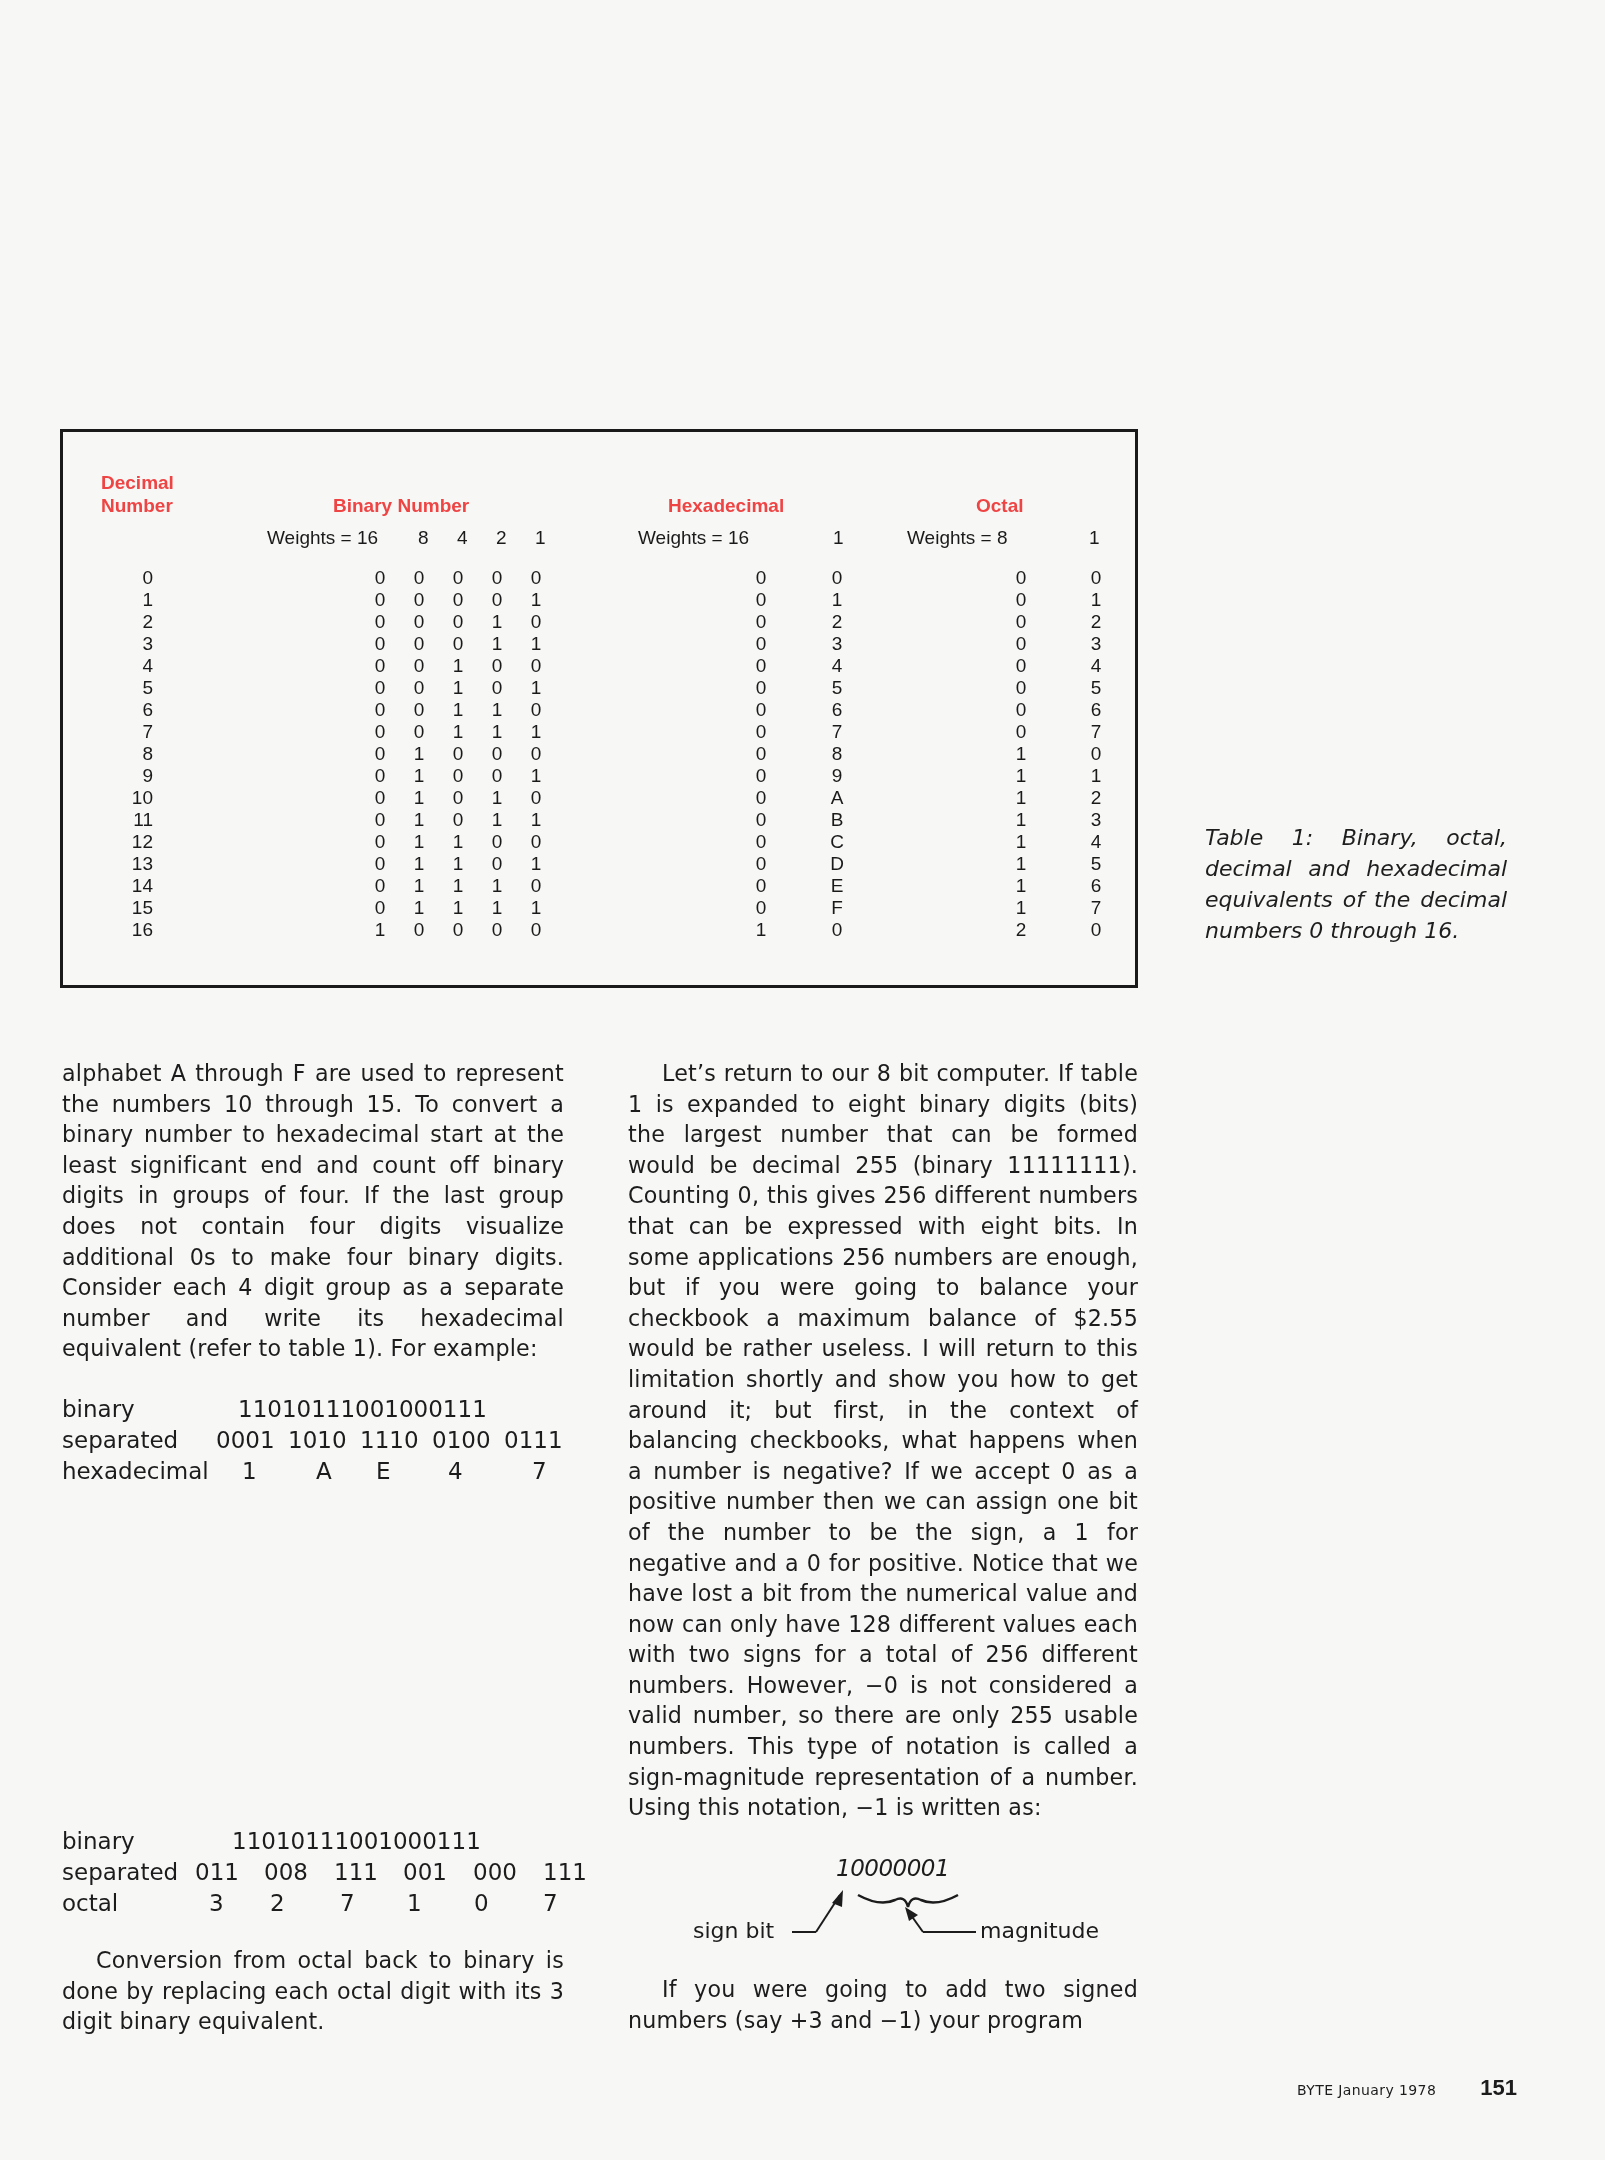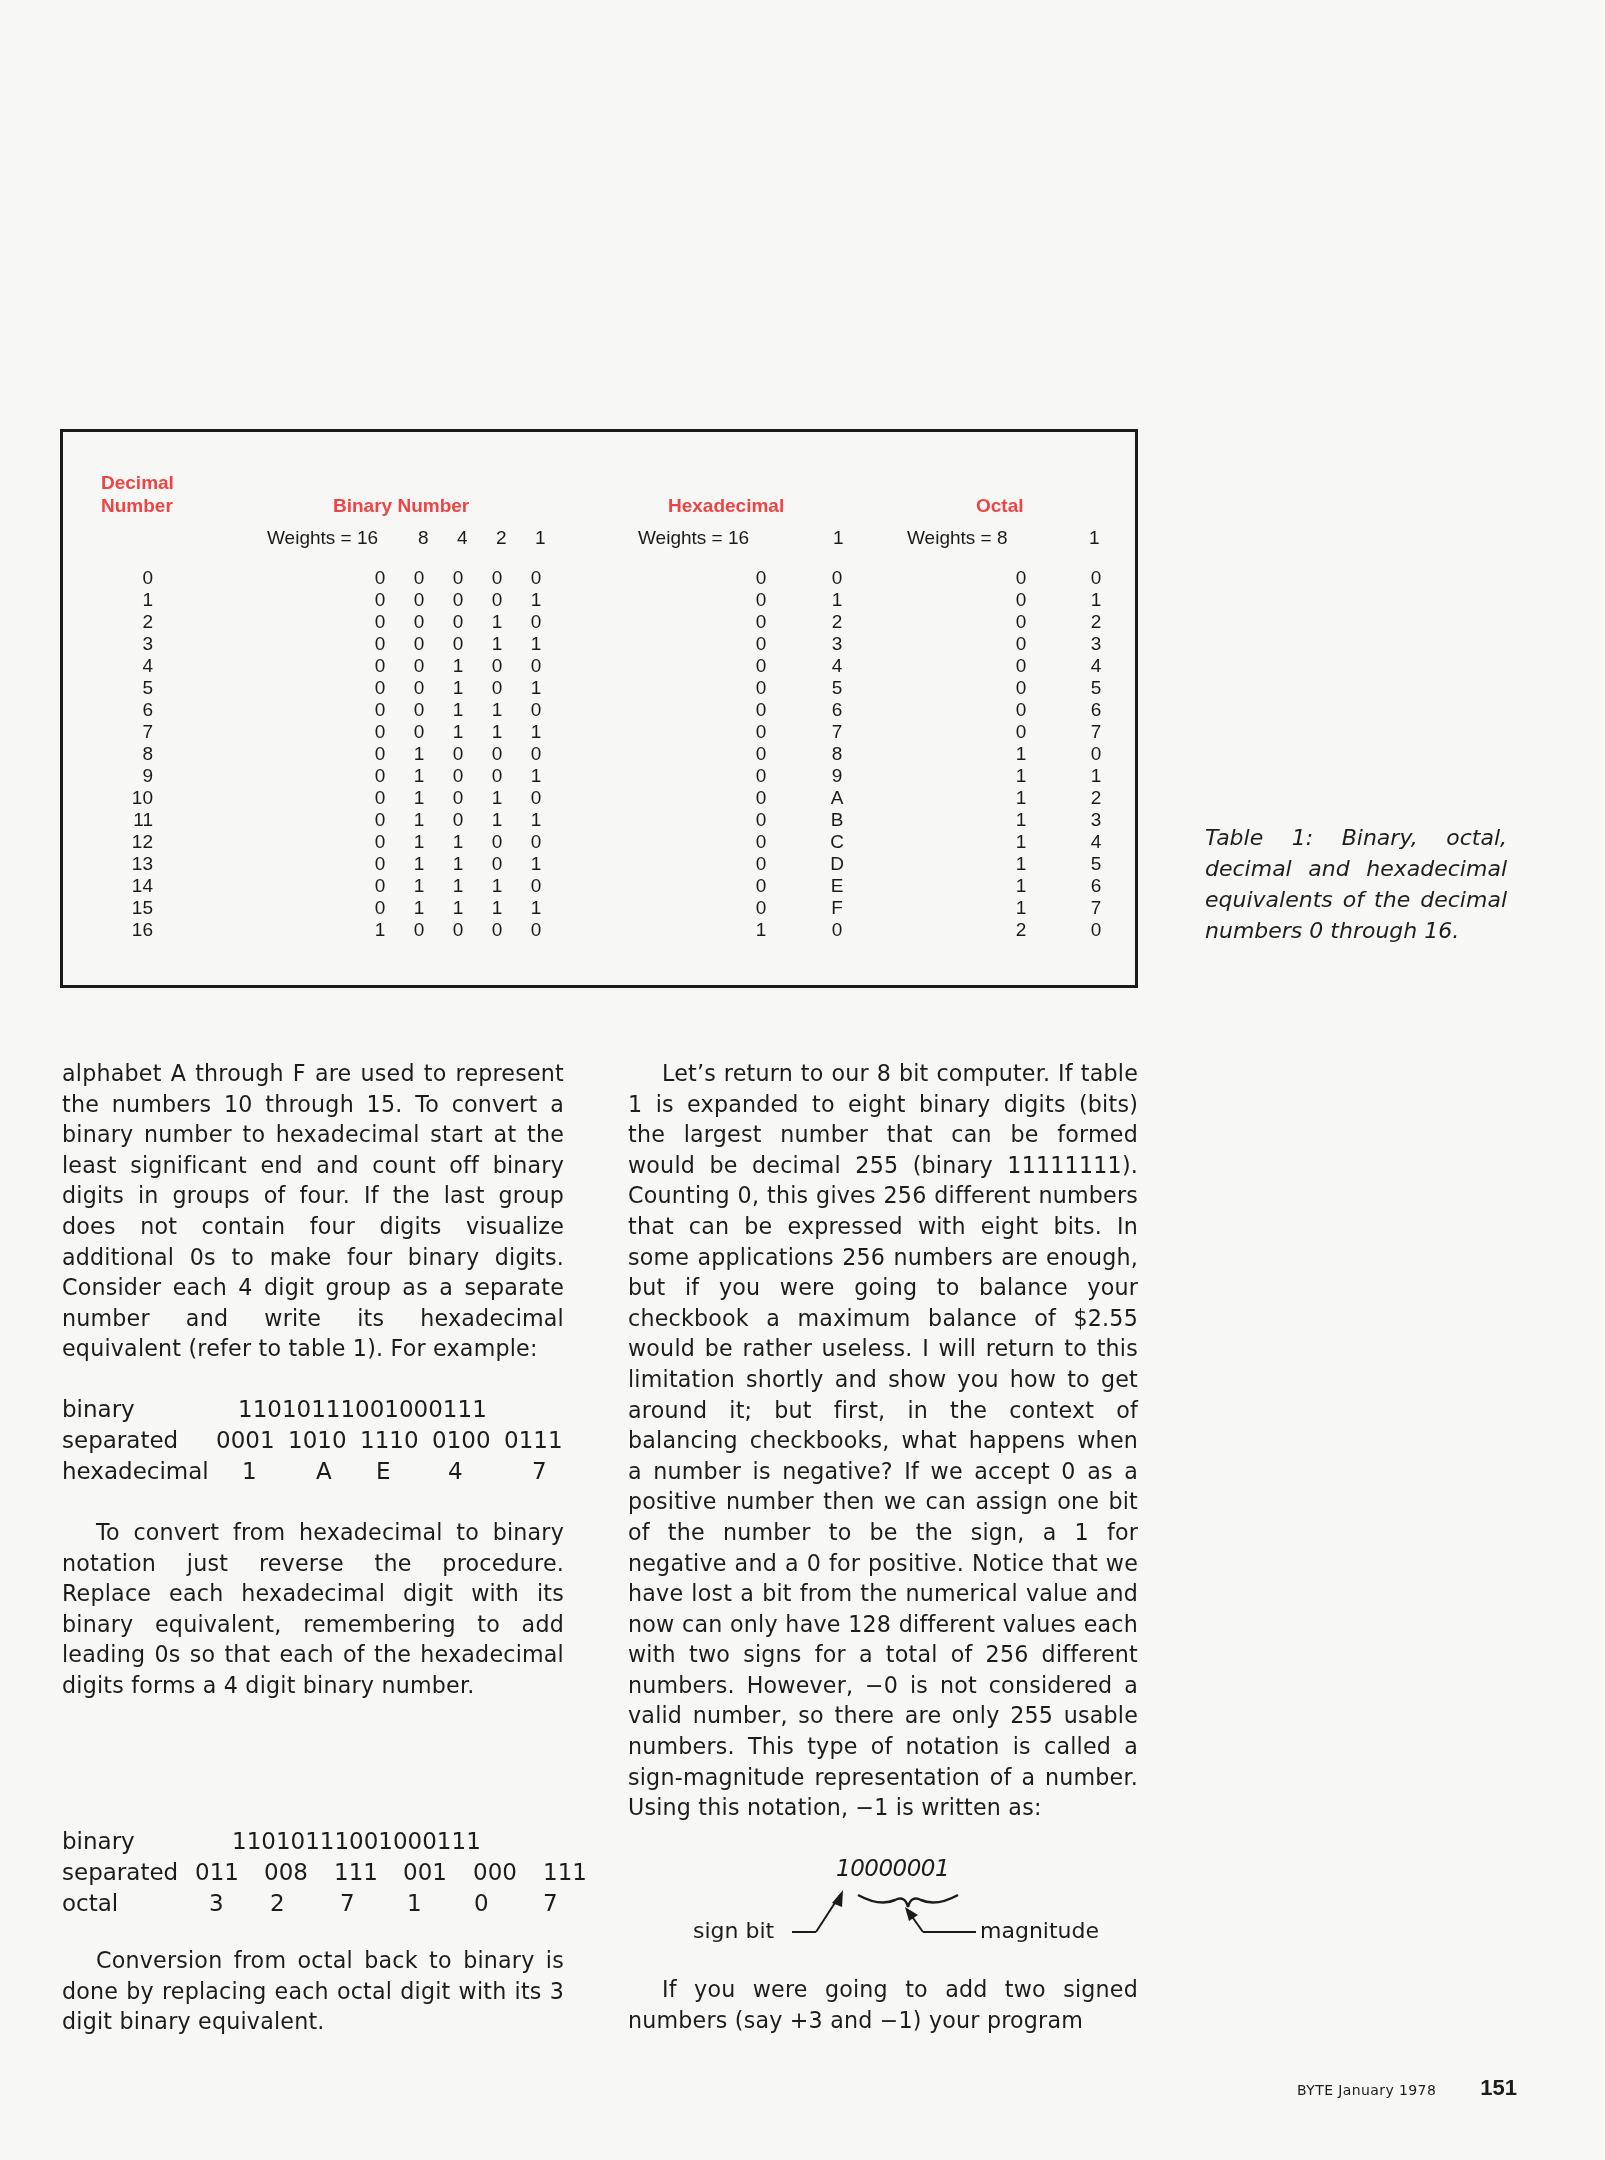--- a/index.html
+++ b/index.html
@@ -325,21 +325,20 @@
     <span class="ex-label">hexadecimal</span>
     <span class="ex-val" style="left:180px;">1</span>
     <span class="ex-val" style="left:254px;">A</span>
     <span class="ex-val" style="left:314px;">E</span>
     <span class="ex-val" style="left:386px;">4</span>
     <span class="ex-val" style="left:470px;">7</span>
   </div>
 </div>
 
 <div class="body-text" style="left:62px; top:1517px; width:502px;">
-  <p class="indent">To convert from hexadecimal to binary notation just reverse the procedure. Replace each hexadecimal digit with its binary equivalent, remembering to add leading 0s so that each of the hexadecimal digits forms a 4 digit binary number.</p>
 </div>
 
 <div>
   <div class="ex-row" style="left:62px; top:1826px; width:520px; height:30px;">
     <span class="ex-label">binary</span>
     <span class="ex-val" style="left:170px;">11010111001000111</span>
   </div>
   <div class="ex-row" style="left:62px; top:1857px; width:520px; height:30px;">
     <span class="ex-label">separated</span>
     <span class="ex-val" style="left:133px;">011</span>

